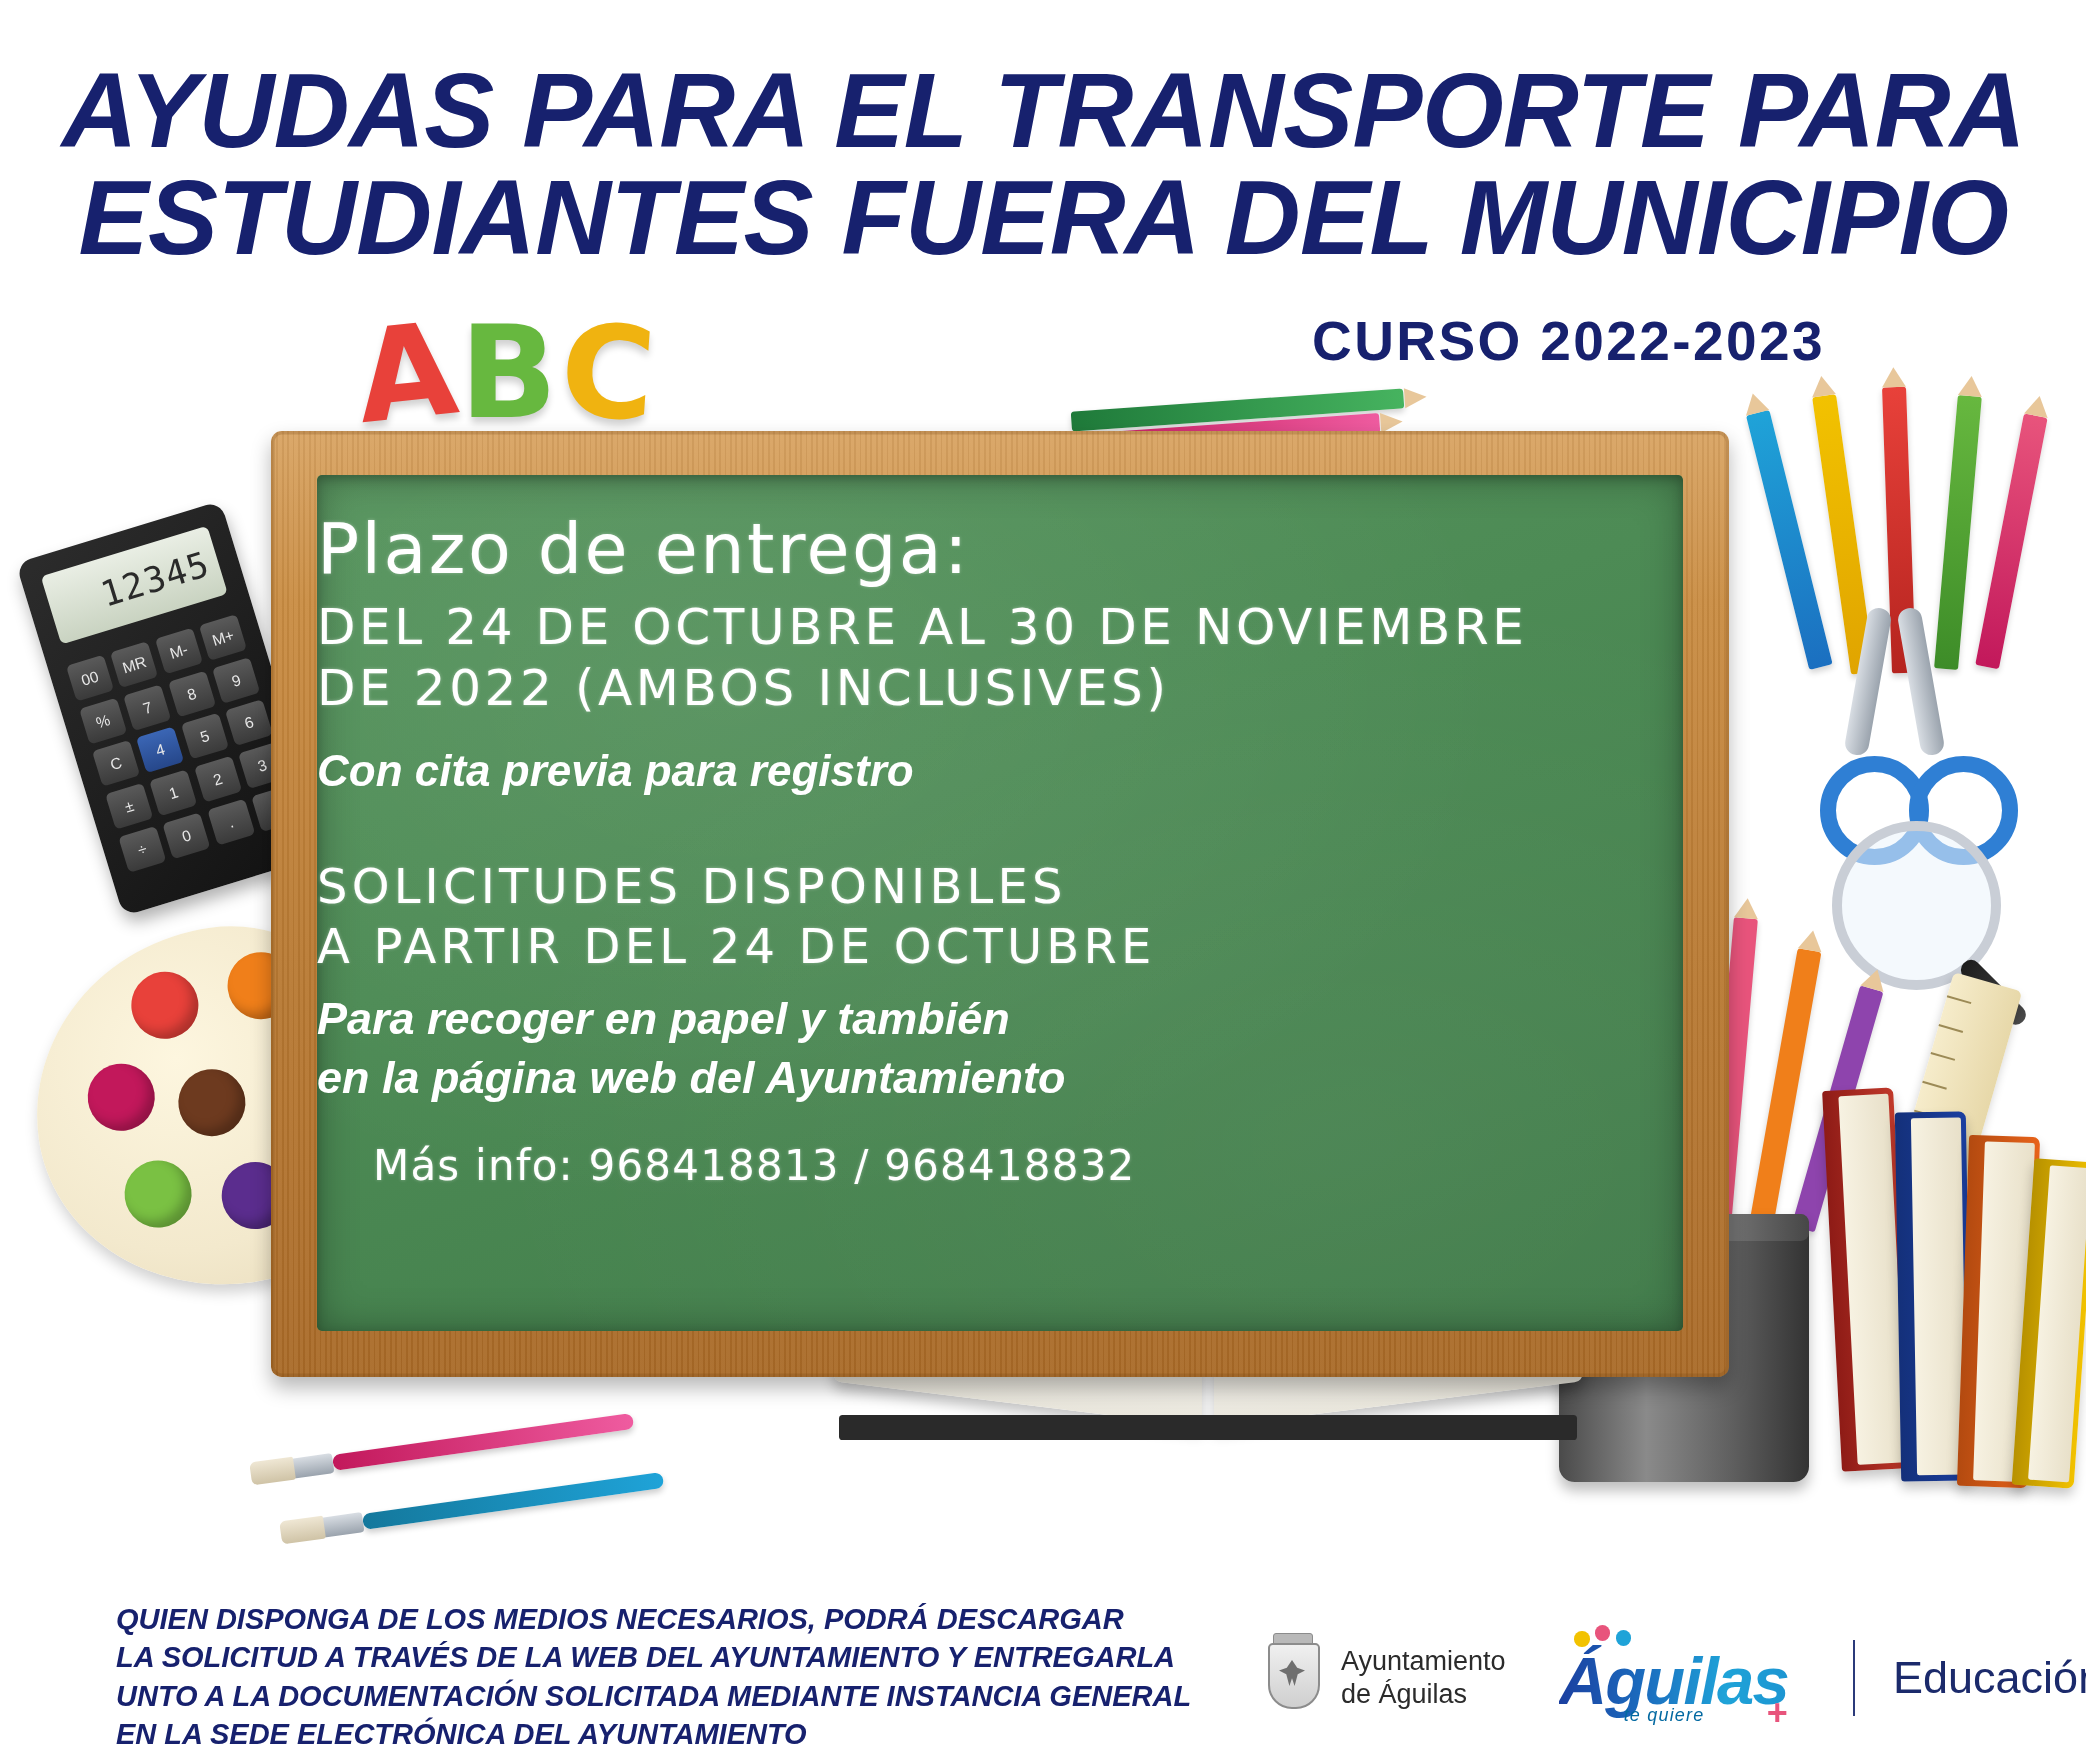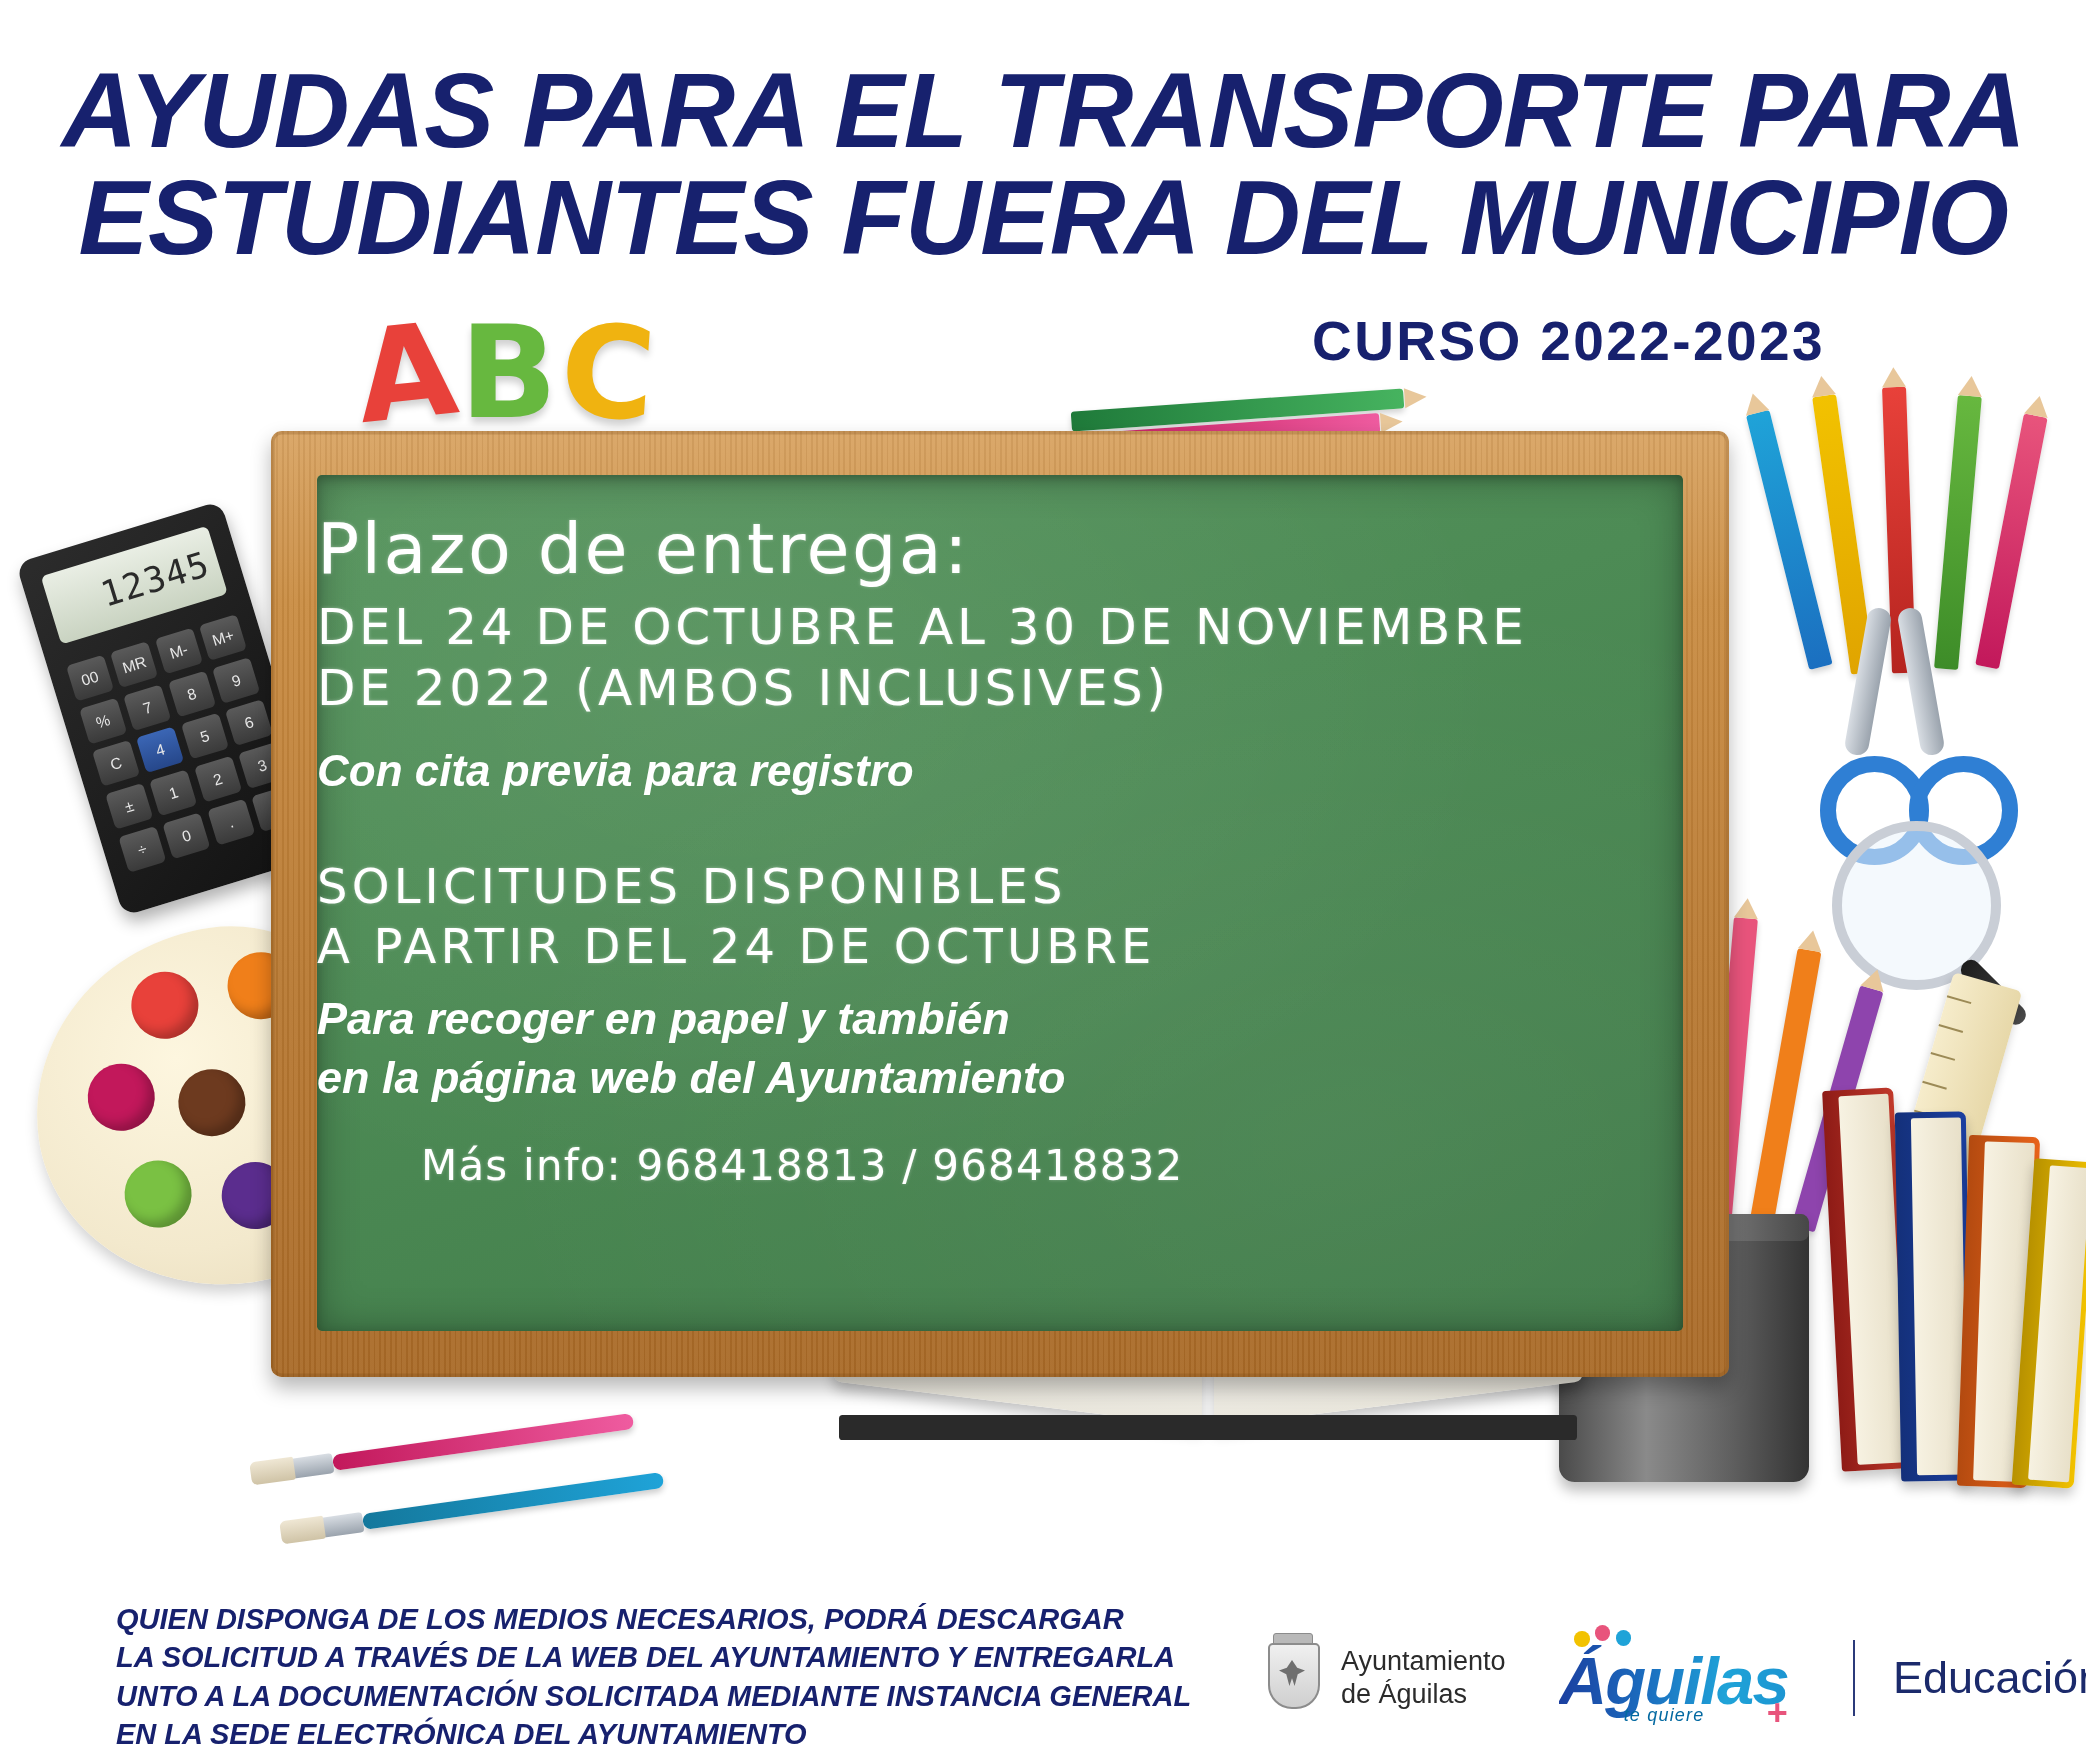--- a/index.html
+++ b/index.html
@@ -60,21 +60,21 @@
     font-family:"Liberation Sans",sans-serif;
   }
   #board-available{
     top:381px;font-size:48px;letter-spacing:4.2px;line-height:1.25;
   }
   #board-pickup{
     top:515px;font-size:45px;font-weight:bold;font-style:italic;line-height:1.3;
     font-family:"Liberation Sans",sans-serif;
   }
   #board-info{
-    top:666px;font-size:42px;text-align:left;padding-left:104px;
+    top:666px;font-size:42px;text-align:left;padding-left:56px;
     letter-spacing:1.2px;box-sizing:border-box;
   }
 
   
   #footer-note{
     position:absolute;left:116px;top:1600px;width:1130px;
     font-family:"Liberation Sans",sans-serif;
     font-weight:bold;font-style:italic;font-size:29px;line-height:1.32;
     color:#17216e;letter-spacing:0px;
   }

